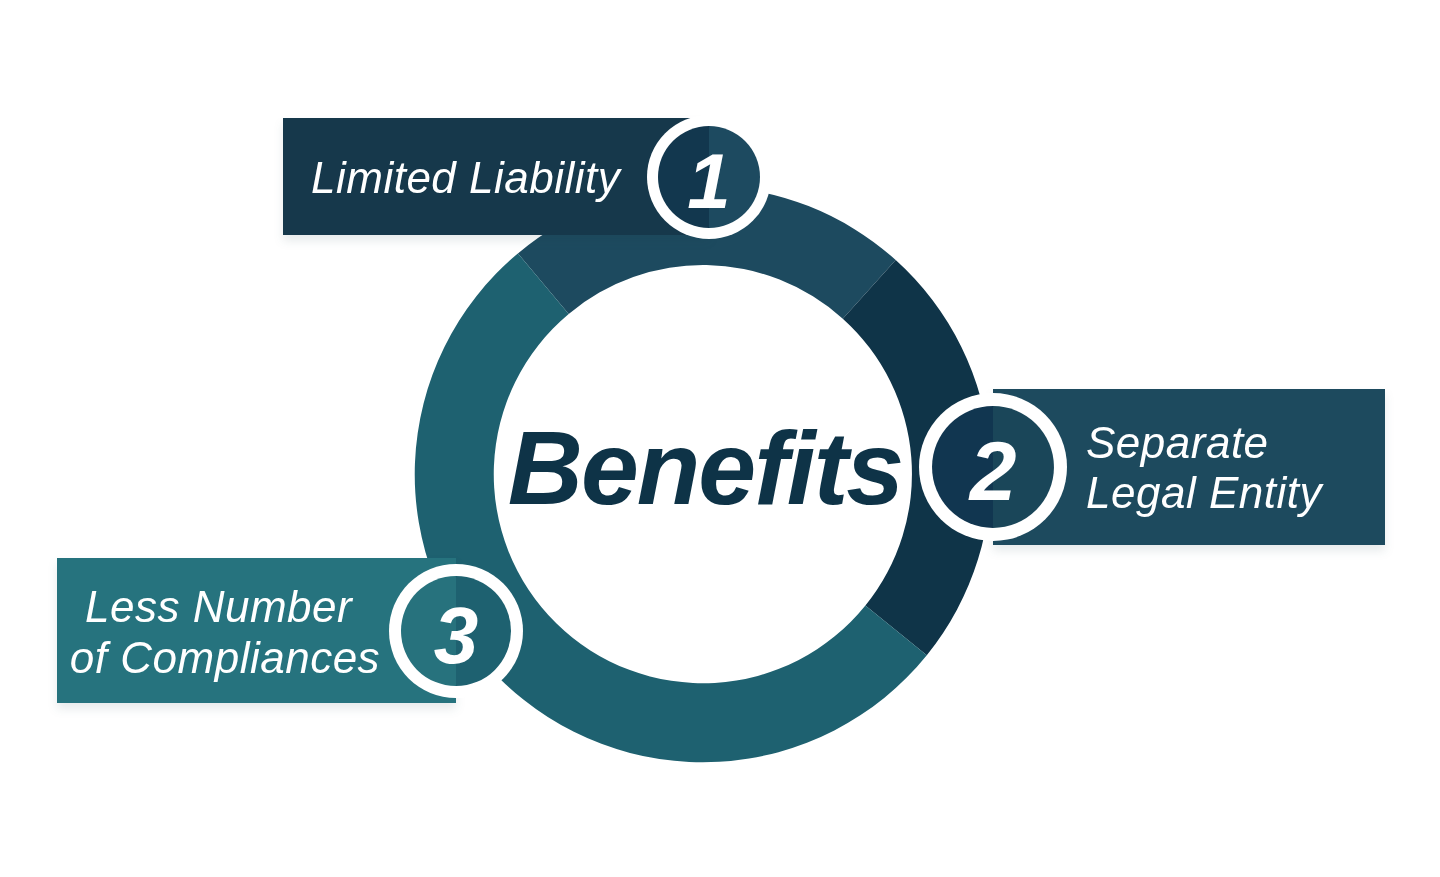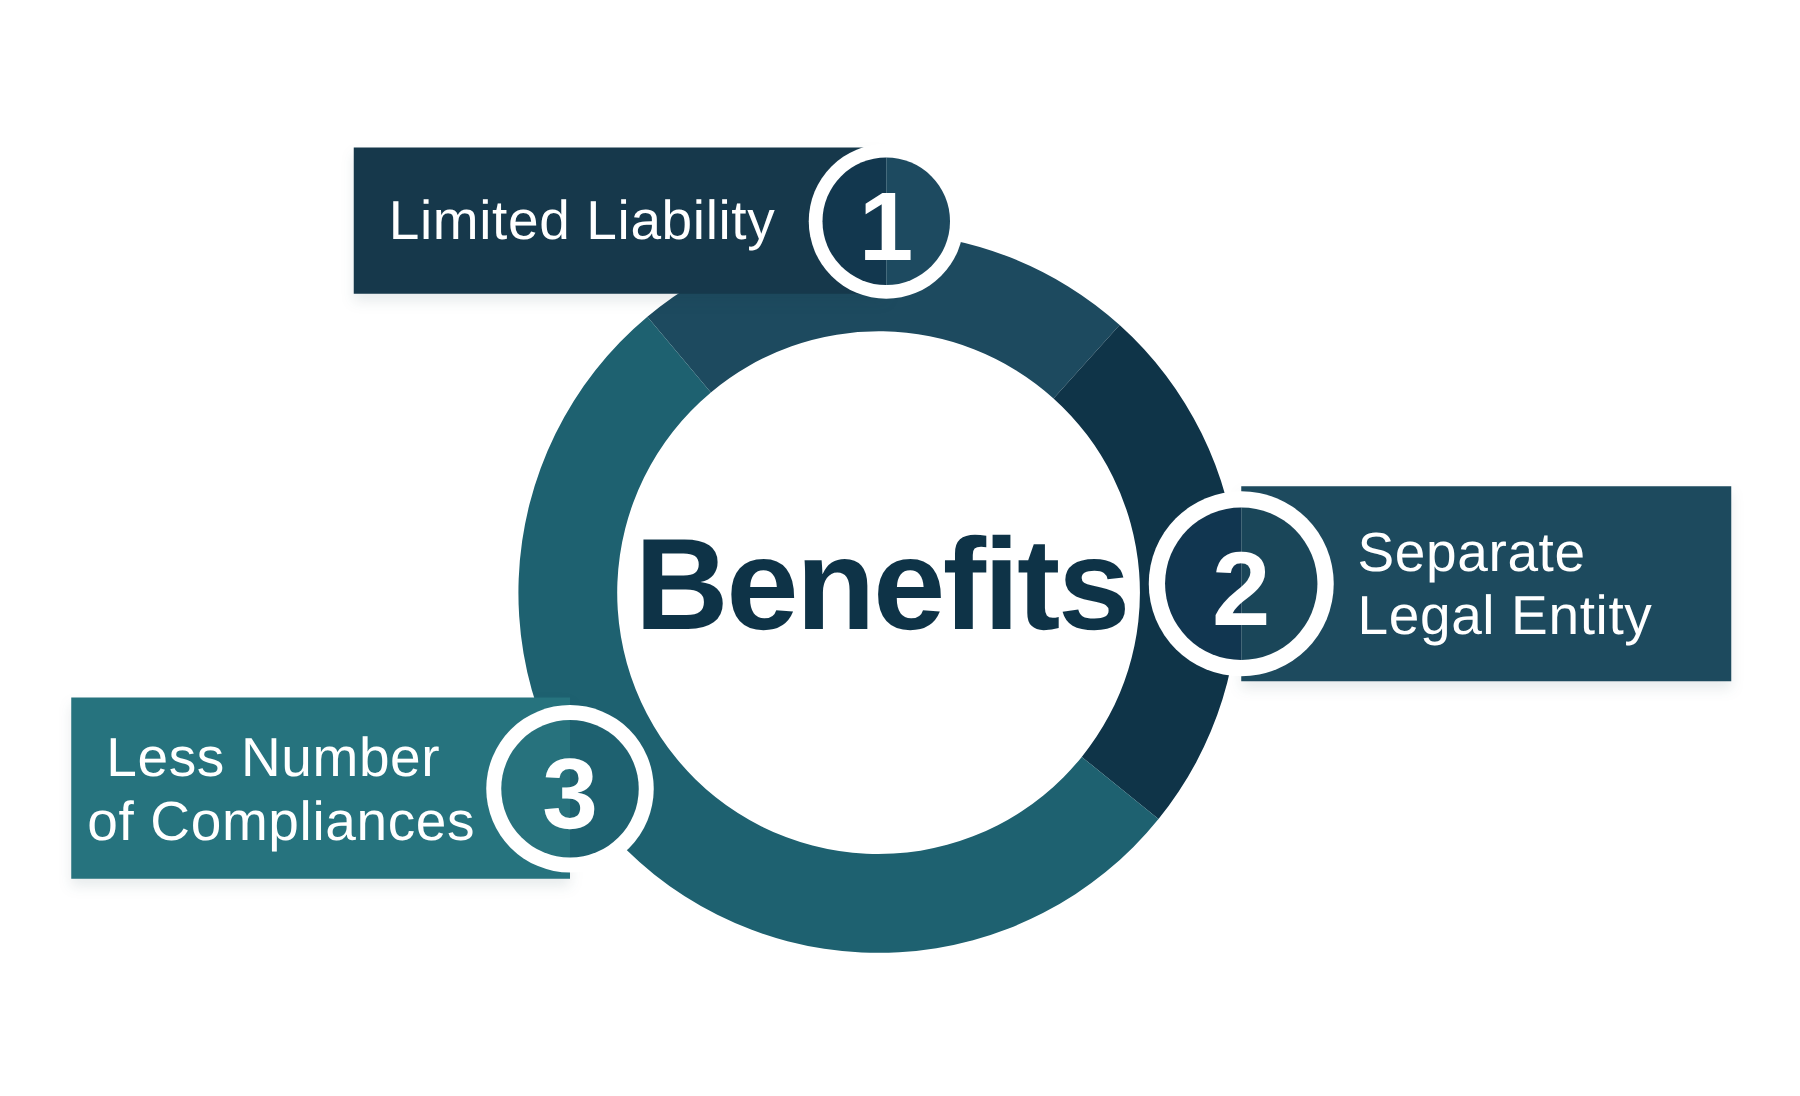--- a/index.html
+++ b/index.html
@@ -8,20 +8,21 @@
     background: #ffffff;
     width: 1440px;
     height: 877px;
     overflow: hidden;
     font-family: "Liberation Sans", "DejaVu Sans", sans-serif;
   }
   .stage {
     position: relative;
     width: 1440px;
     height: 818px;
+    font-style: italic;
   }
   svg { display: block; }
   .box-rect { filter: drop-shadow(0 6px 5px rgba(20, 60, 72, 0.10)); }
   .label-text {
     font-family: "Liberation Sans", "DejaVu Sans", sans-serif;
     font-size: 44px;
     letter-spacing: 0.5px;
   }
   .badge-number {
     font-family: "Liberation Sans", "DejaVu Sans", sans-serif;

